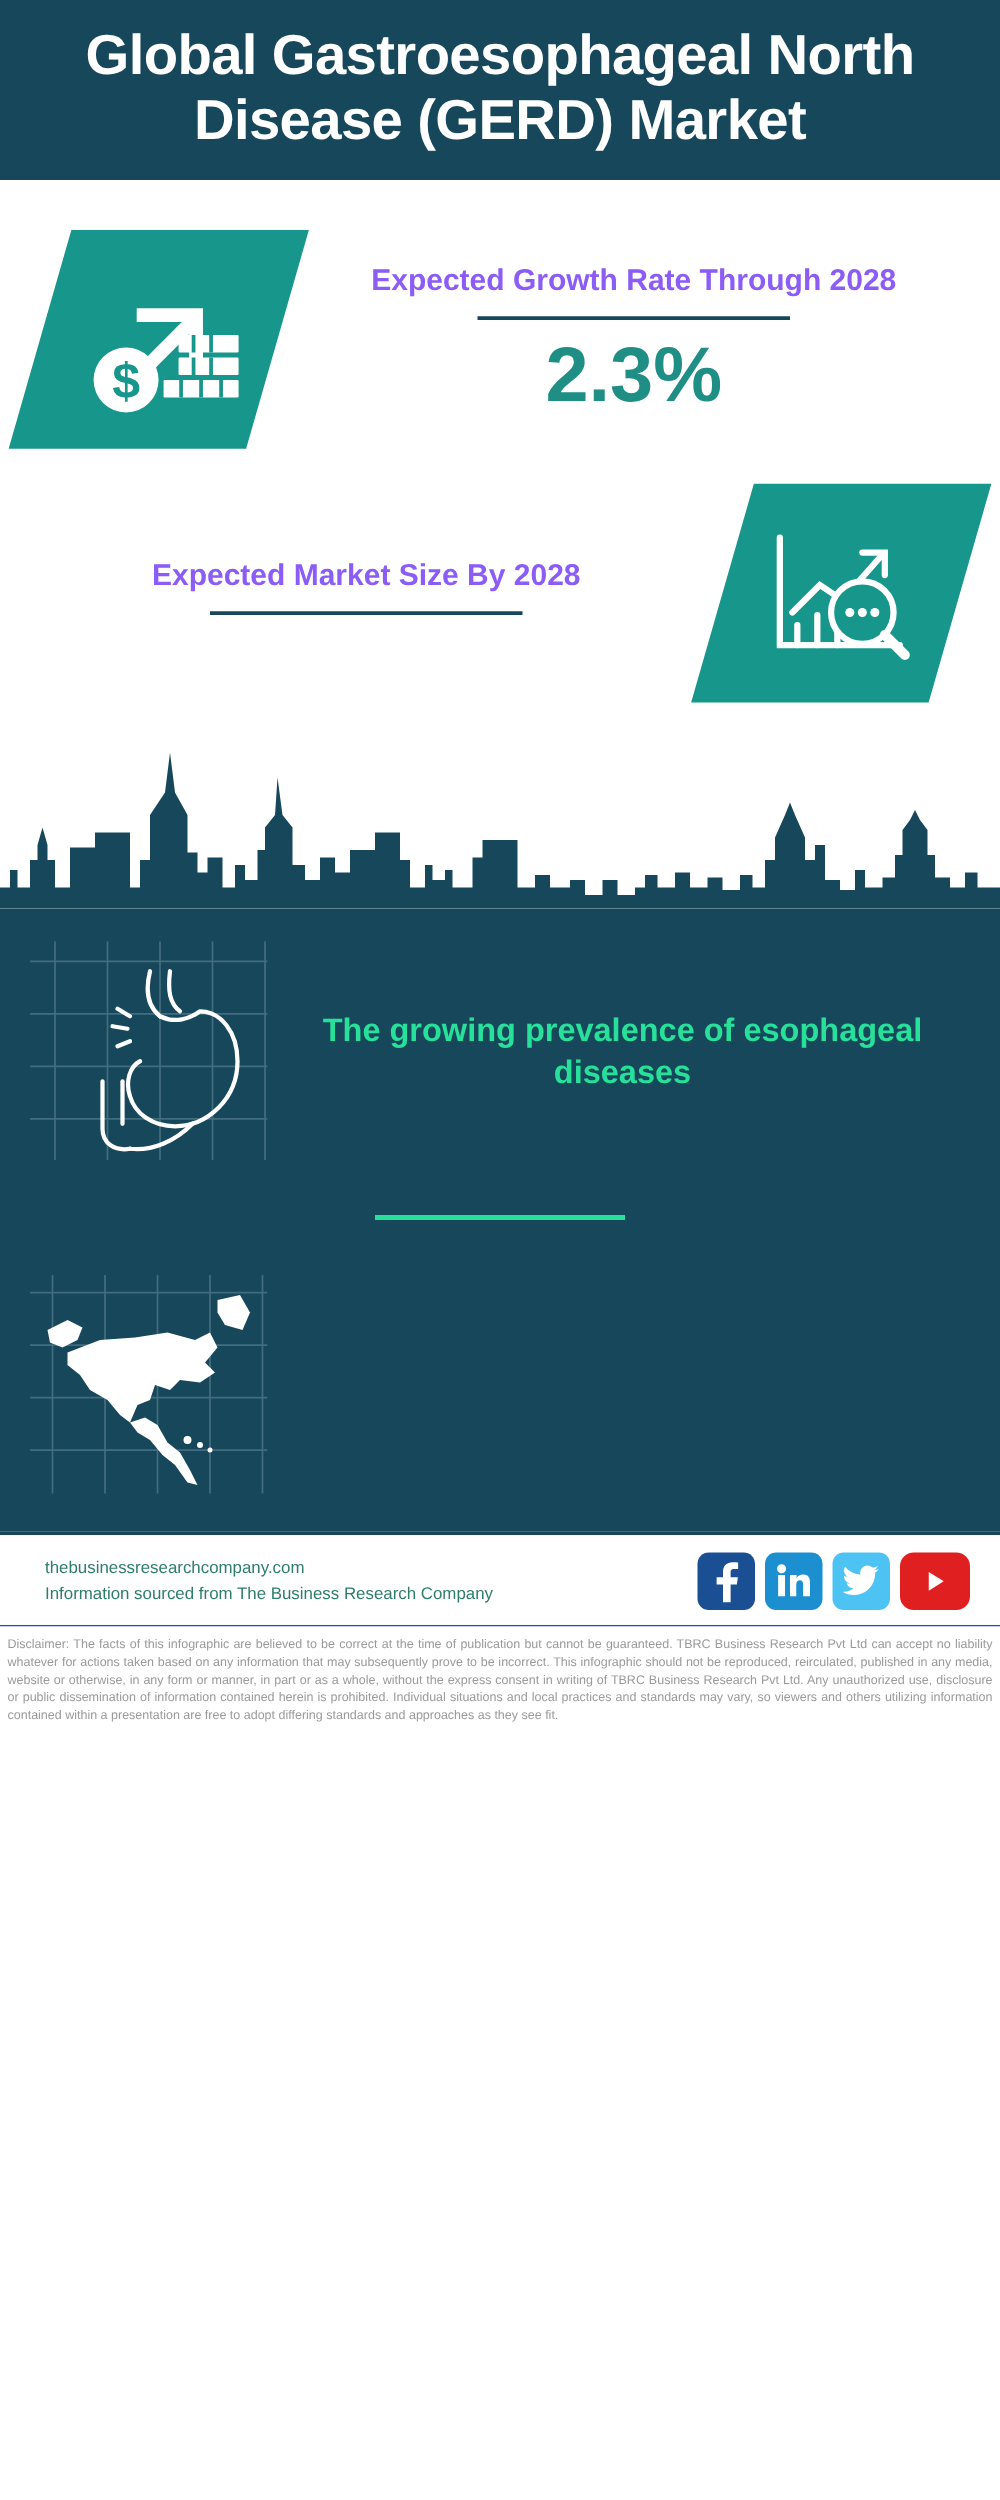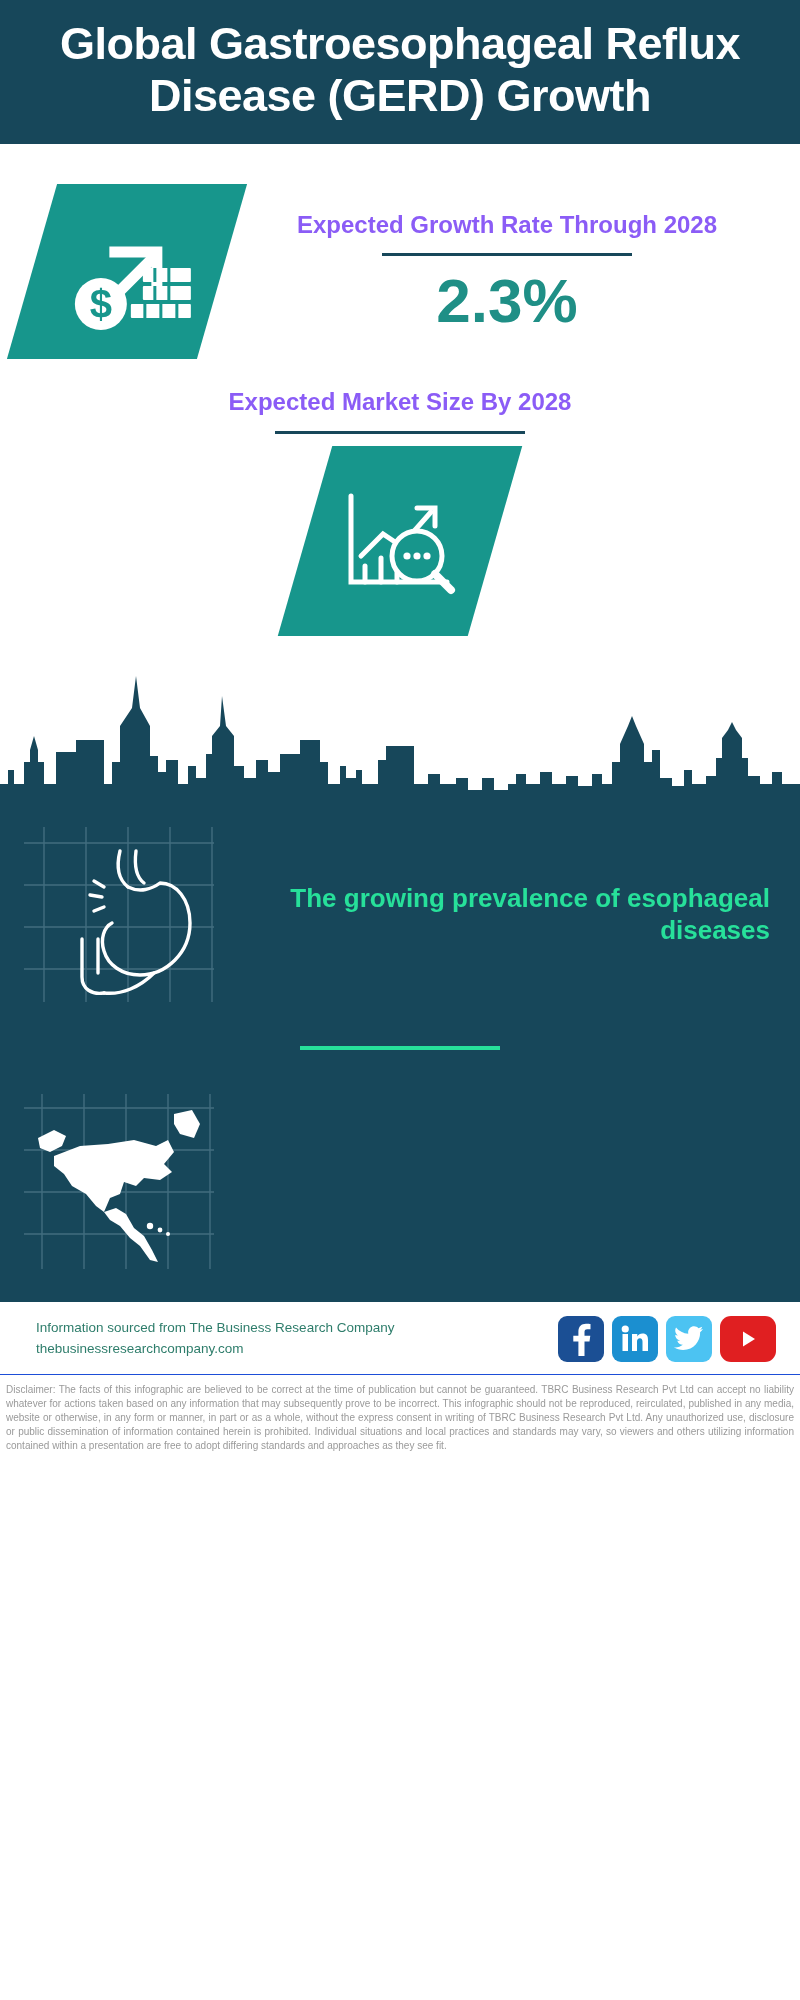--- a/index.html
+++ b/index.html
@@ -26,21 +26,21 @@
     font-weight:bold;
     line-height:1.16;
     letter-spacing:-0.5px;
   }
 
   
   .stats { background:#ffffff; position:relative; }
 
   .stat-row { display:flex; align-items:center; }
   .stat-row.left-icon { padding:40px 20px 10px 20px; }
-  .stat-row.right-icon { padding:18px 20px 10px 20px;flex-direction:column; }
+  .stat-row.right-icon { padding:18px 20px 10px 20px; }
 
   .icon-shape {
     background:#17968c;
     width:190px;
     height:175px;
     flex:0 0 190px;
     transform:skewX(-16deg);
     display:flex; align-items:center; justify-content:center;
     margin:0 12px;
   }
@@ -71,21 +71,21 @@
   
   .dark {
     background:#17475a;
     width:800px;
     position:relative;
     padding:26px 24px 30px 24px;
   }
   .fact { display:flex; align-items:center; gap:6px; }
   .fact-icon { flex:0 0 190px; height:175px; position:relative; }
   .grid-svg { position:absolute; inset:0; }
-  .fact-text { flex:1; text-align:right; padding:0 6px; }
+  .fact-text { flex:1; text-align:center; padding:0 6px; }
   .fact-head {
     color:#27e09a;
     font-size:26px;
     font-weight:bold;
     line-height:1.25;
   }
   .fact-sub {
     color:#ffffff;
     font-size:26px;
     font-weight:normal;
@@ -126,21 +126,21 @@
     line-height:1.42;
     text-align:justify;
   }
 </style>
 </head>
 <body>
 
 <div class="page">
 
   <div class="header">
-    <div class="header-title">Global Gastroesophageal Reflux Disease (GERD) Growth</div>
+    <div class="header-title">Global Gastroesophageal North Disease (GERD) Market</div>
   </div>
 
   <div class="stats">
 
     <div class="stat-row left-icon">
       <div class="icon-shape">
         <div class="inner">
           <svg width="140" height="120" viewBox="0 0 140 120" fill="none" aria-hidden="true">
 
             <path d="M34 108 L96 46" stroke="#fff" stroke-width="11" stroke-linecap="square"></path>
@@ -304,22 +304,22 @@
             <circle cx="136" cy="136" r="2.4"></circle>
             <circle cx="144" cy="140" r="2"></circle>
           </g>
         </svg>
       </div>
     </div>
   </div>
 
   <div class="source-bar">
     <div>
+      <div class="source-text">thebusinessresearchcompany.com</div>
       <div class="source-text">Information sourced from The Business Research Company</div>
-      <div class="source-text">thebusinessresearchcompany.com</div>
     </div>
     <div class="socials">
       <div class="sicon fb">
         <svg width="24" height="34" viewBox="0 0 24 34" aria-hidden="true">
           <path fill="#fff" d="M15.5 34V19.5h5l0.8-5.8h-5.8V10c0-1.7 0.5-2.8 2.9-2.8h3.1V2c-0.5-0.07-2.4-0.2-4.5-0.2
                                 -4.5 0-7.6 2.7-7.6 7.7v4.3H4.3v5.8h5.1V34H15.5z"></path>
         </svg>
       </div>
       <div class="sicon li">
         <svg width="28" height="28" viewBox="0 0 28 28" aria-hidden="true">

